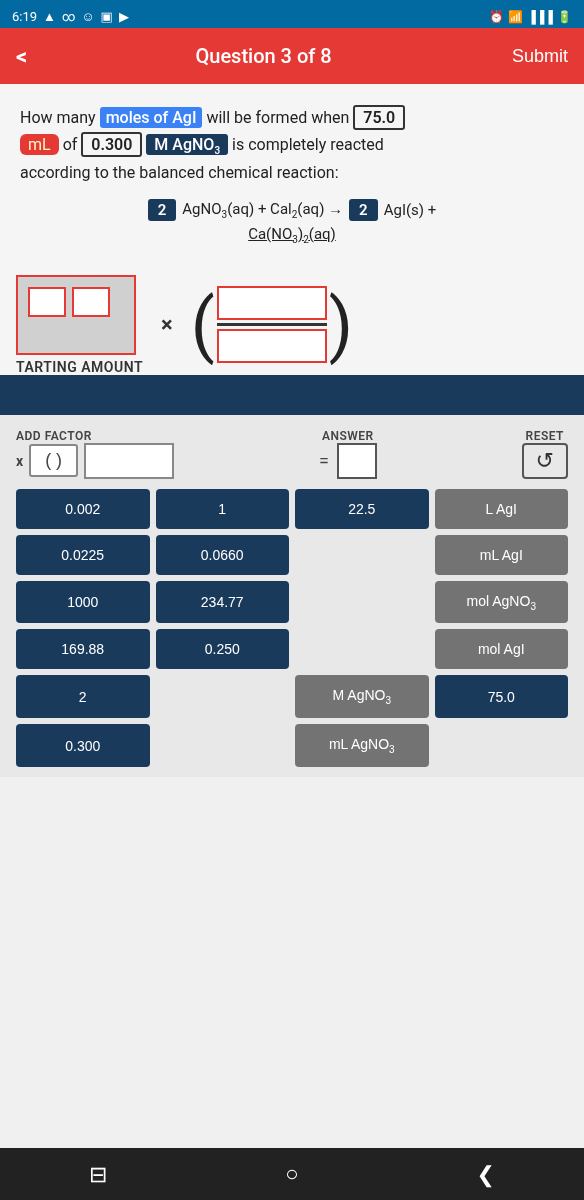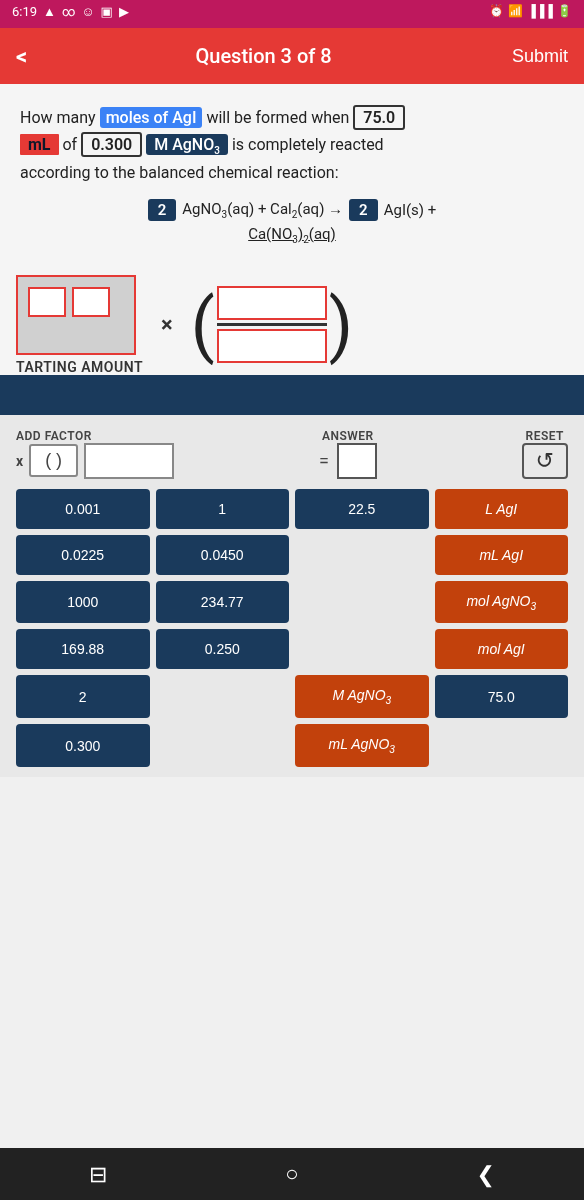--- a/index.html
+++ b/index.html
@@ -7,25 +7,25 @@
       width: 584px;
       min-height: 1200px;
       background: #f0f0f0;
       font-family: 'Roboto', Arial, sans-serif;
       font-size: 15px;
       overflow-x: hidden;
     }
 
     
     .status-bar {
-      background: #be185d;
+      background: #0369a1;
       color: white;
       display: flex;
       justify-content: space-between;
-      align-items: flex-start;
+      align-items: flex-end;
       padding: 4px 12px;
       font-size: 13px;
       height: 28px;
     }
     .status-bar .left { display: flex; gap: 6px; align-items: center; }
     .status-bar .right { display: flex; gap: 4px; align-items: center; font-size: 12px; }
 
     
     .header {
       background: #e53935;
@@ -66,24 +66,24 @@
       font-weight: 500;
     }
     .question-text .highlight-box {
       border: 2px solid #333;
       padding: 1px 8px;
       border-radius: 3px;
       font-weight: 600;
     }
     .question-text .highlight-red {
       background: #e53935;
-      color: #0f172a;
+      color: #fef9c3;
       padding: 1px 8px;
-      border-radius: 1px;
-      font-weight: 700;
+      border-radius: 6px;
+      font-weight: 400;
     }
     .question-text .highlight-blue {
       background: #1a3a5c;
       color: white;
       padding: 1px 8px;
       border-radius: 3px;
       font-weight: 500;
     }
     .equation-row {
       display: flex;
@@ -265,23 +265,22 @@
       color: white;
       border: none;
       border-radius: 4px;
       padding: 12px 6px;
       font-size: 14px;
       font-weight: 500;
       cursor: pointer;
       text-align: center;
     }
     .numpad-btn.red-btn {
-      background: #c2410c;
-      color: white;
-      font-style: italic;
+      background: #737373;
+      color: white;
     }
     .numpad-btn.empty { background: transparent; border: none; }
 
     
     .nav-bar {
       background: #222;
       display: flex;
       justify-content: space-around;
       align-items: center;
       padding: 10px 0;
@@ -390,26 +389,26 @@
       </div>
     </div>
 
     <div>
       <div class="calc-label" style="text-align:center;">RESET</div>
       <button class="reset-btn">↺</button>
     </div>
   </div>
 
   <div class="numpad">
-  <button class="numpad-btn">0.001</button>
+  <button class="numpad-btn">0.002</button>
       <button class="numpad-btn">1</button>
       <button class="numpad-btn">22.5</button>
       <button class="numpad-btn red-btn">L AgI</button>
       <button class="numpad-btn">0.0225</button>
-      <button class="numpad-btn">0.0450</button>
+      <button class="numpad-btn">0.0660</button>
       <button class="numpad-btn empty"></button>
       <button class="numpad-btn red-btn">mL AgI</button>
       <button class="numpad-btn">1000</button>
       <button class="numpad-btn">234.77</button>
       <button class="numpad-btn empty"></button>
       <button class="numpad-btn red-btn">mol AgNO<sub>3</sub></button>
       <button class="numpad-btn">169.88</button>
       <button class="numpad-btn">0.250</button>
       <button class="numpad-btn empty"></button>
       <button class="numpad-btn red-btn">mol AgI</button>

